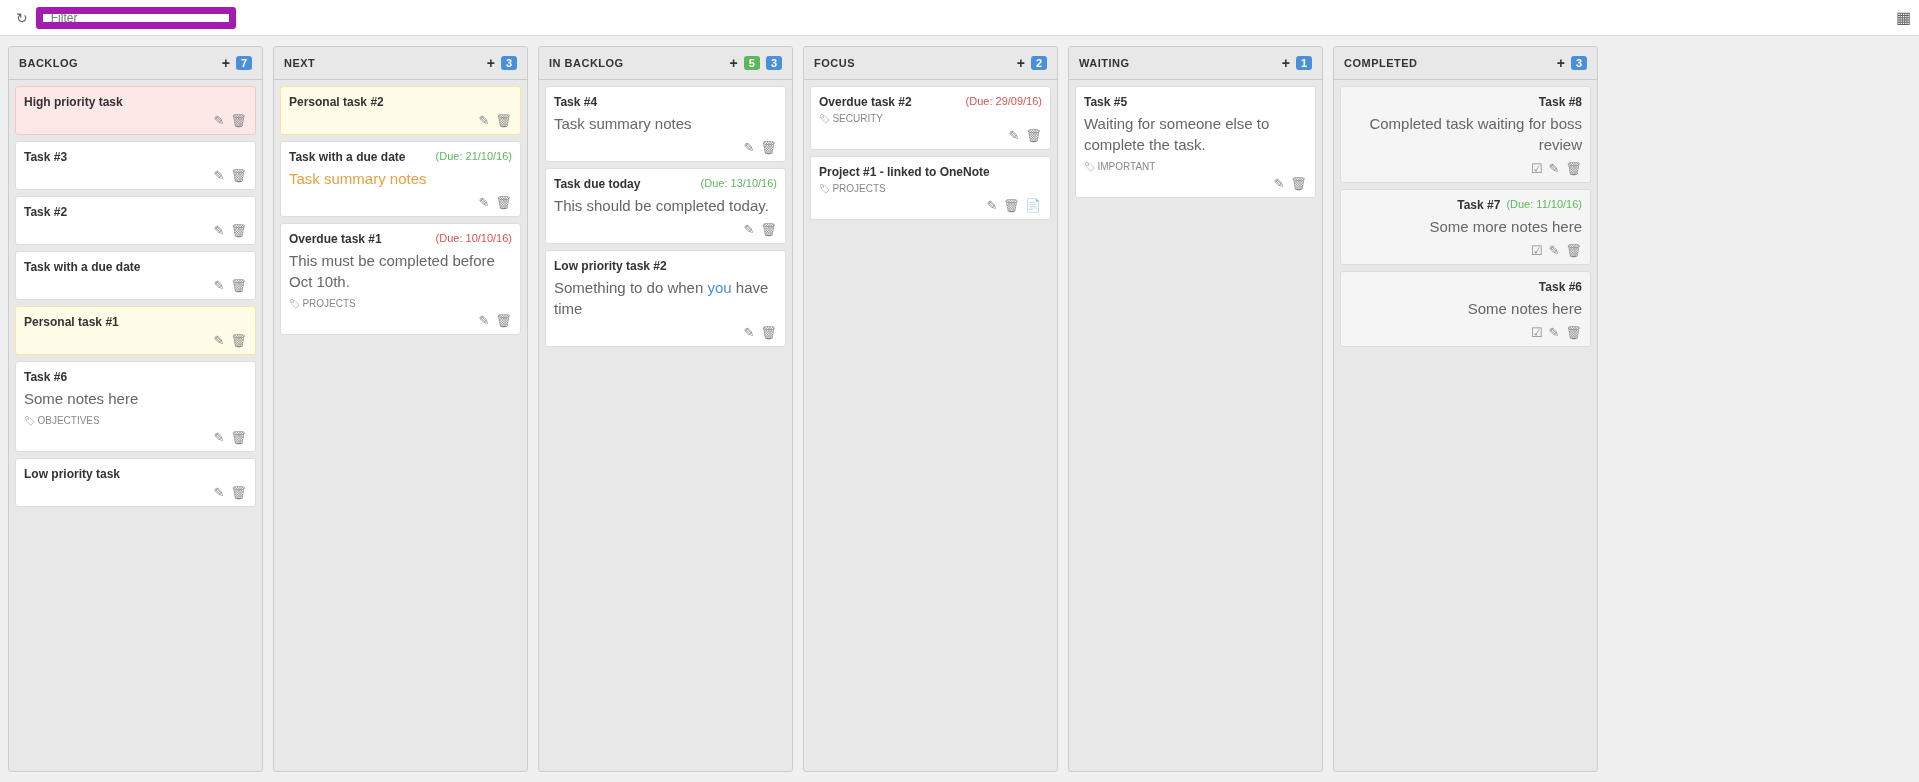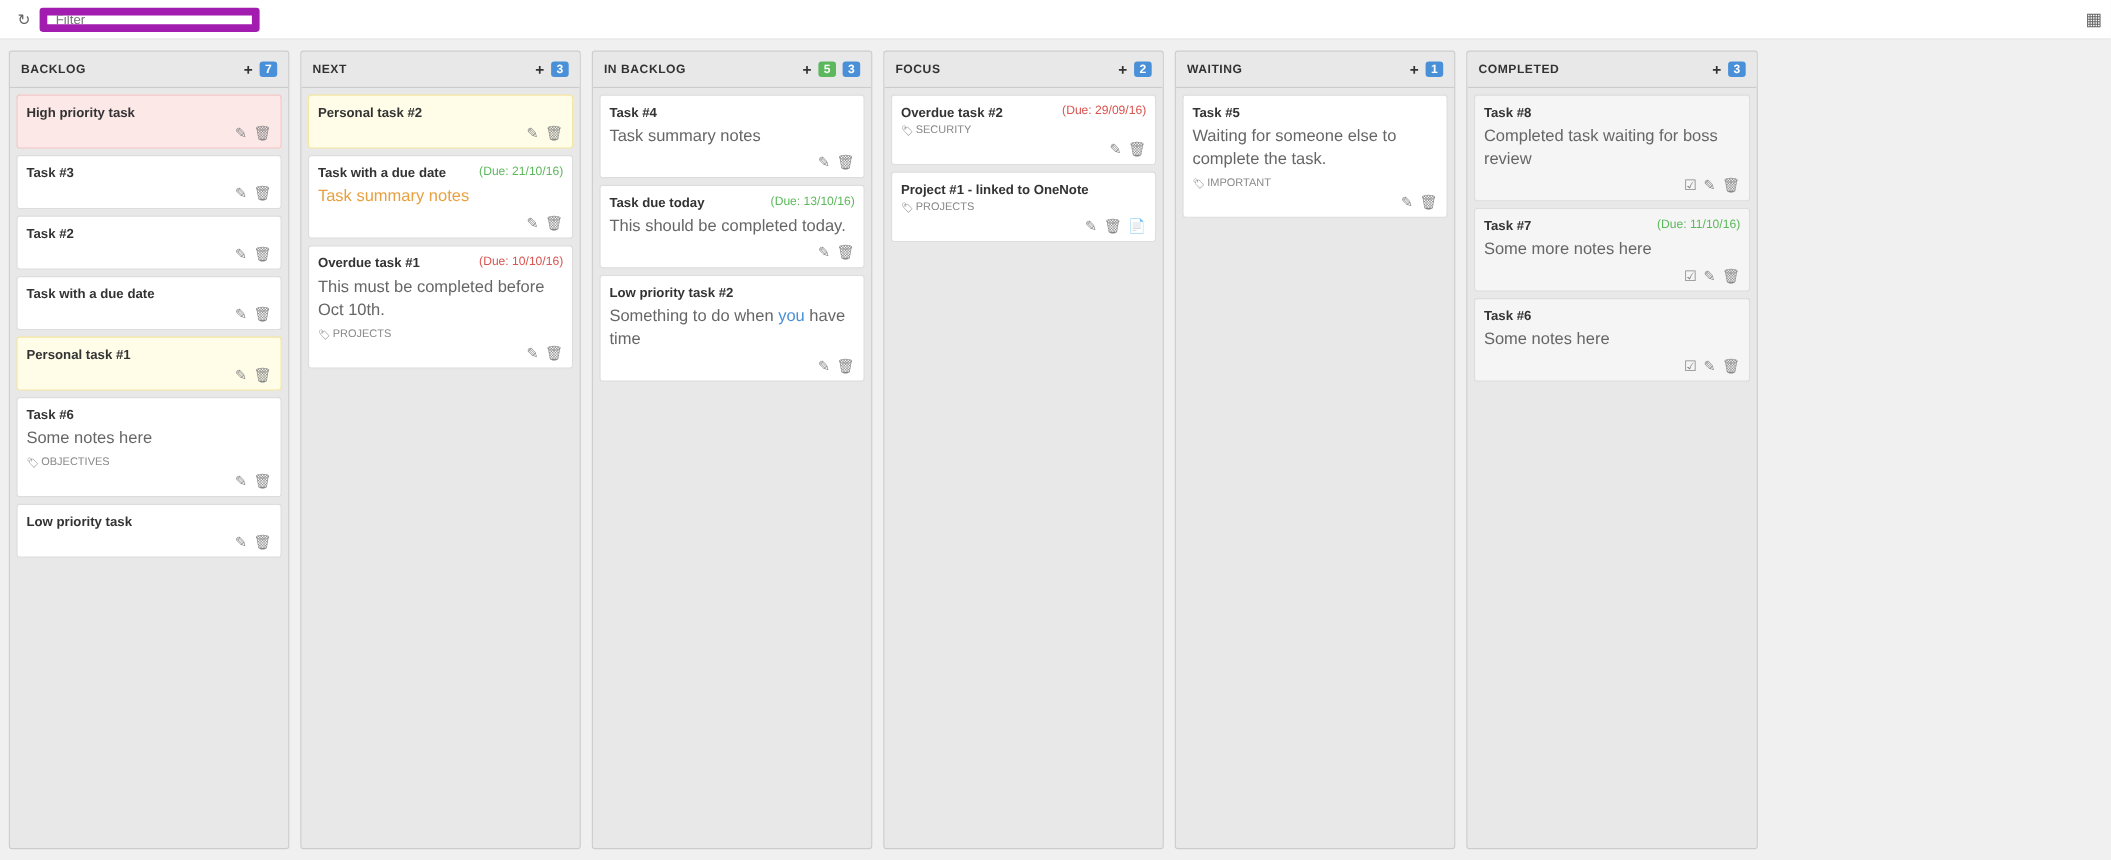--- a/index.html
+++ b/index.html
@@ -43,21 +43,21 @@
     .badge-green { background: #5cb85c; }
     .column-body { flex: 1; overflow-y: auto; padding: 6px; display: flex; flex-direction: column; gap: 6px; }
 
     
     .card {
       background: #fff; border: 1px solid #ddd; border-radius: 3px;
       padding: 8px 8px 6px 8px; position: relative;
     }
     .card-pink { background: #fde8e8; border-color: #f5c6c6; }
     .card-yellow { background: #fffde8; border-color: #f5e6a0; }
-    .card-gray { background: #f5f5f5; border-color: #ddd; }
+    .card-gray { background: #f5f5f5; border-color: #ddd; text-align: right; }
 
     .card-header { display: flex; justify-content: space-between; align-items: flex-start; margin-bottom: 4px; }
     .card-title { font-size: 12px; font-weight: 600; color: #333; flex: 1; }
     .card-due { font-size: 11px; color: #5cb85c; white-space: nowrap; margin-left: 6px; }
     .card-due-red { color: #d9534f; }
 
     .card-notes { font-size: 15px; color: #666; margin-bottom: 6px; line-height: 1.4; }
     .card-notes-orange { color: #e8a040; }
 
     .card-tags { display: flex; gap: 4px; margin-bottom: 4px; flex-wrap: wrap; }

